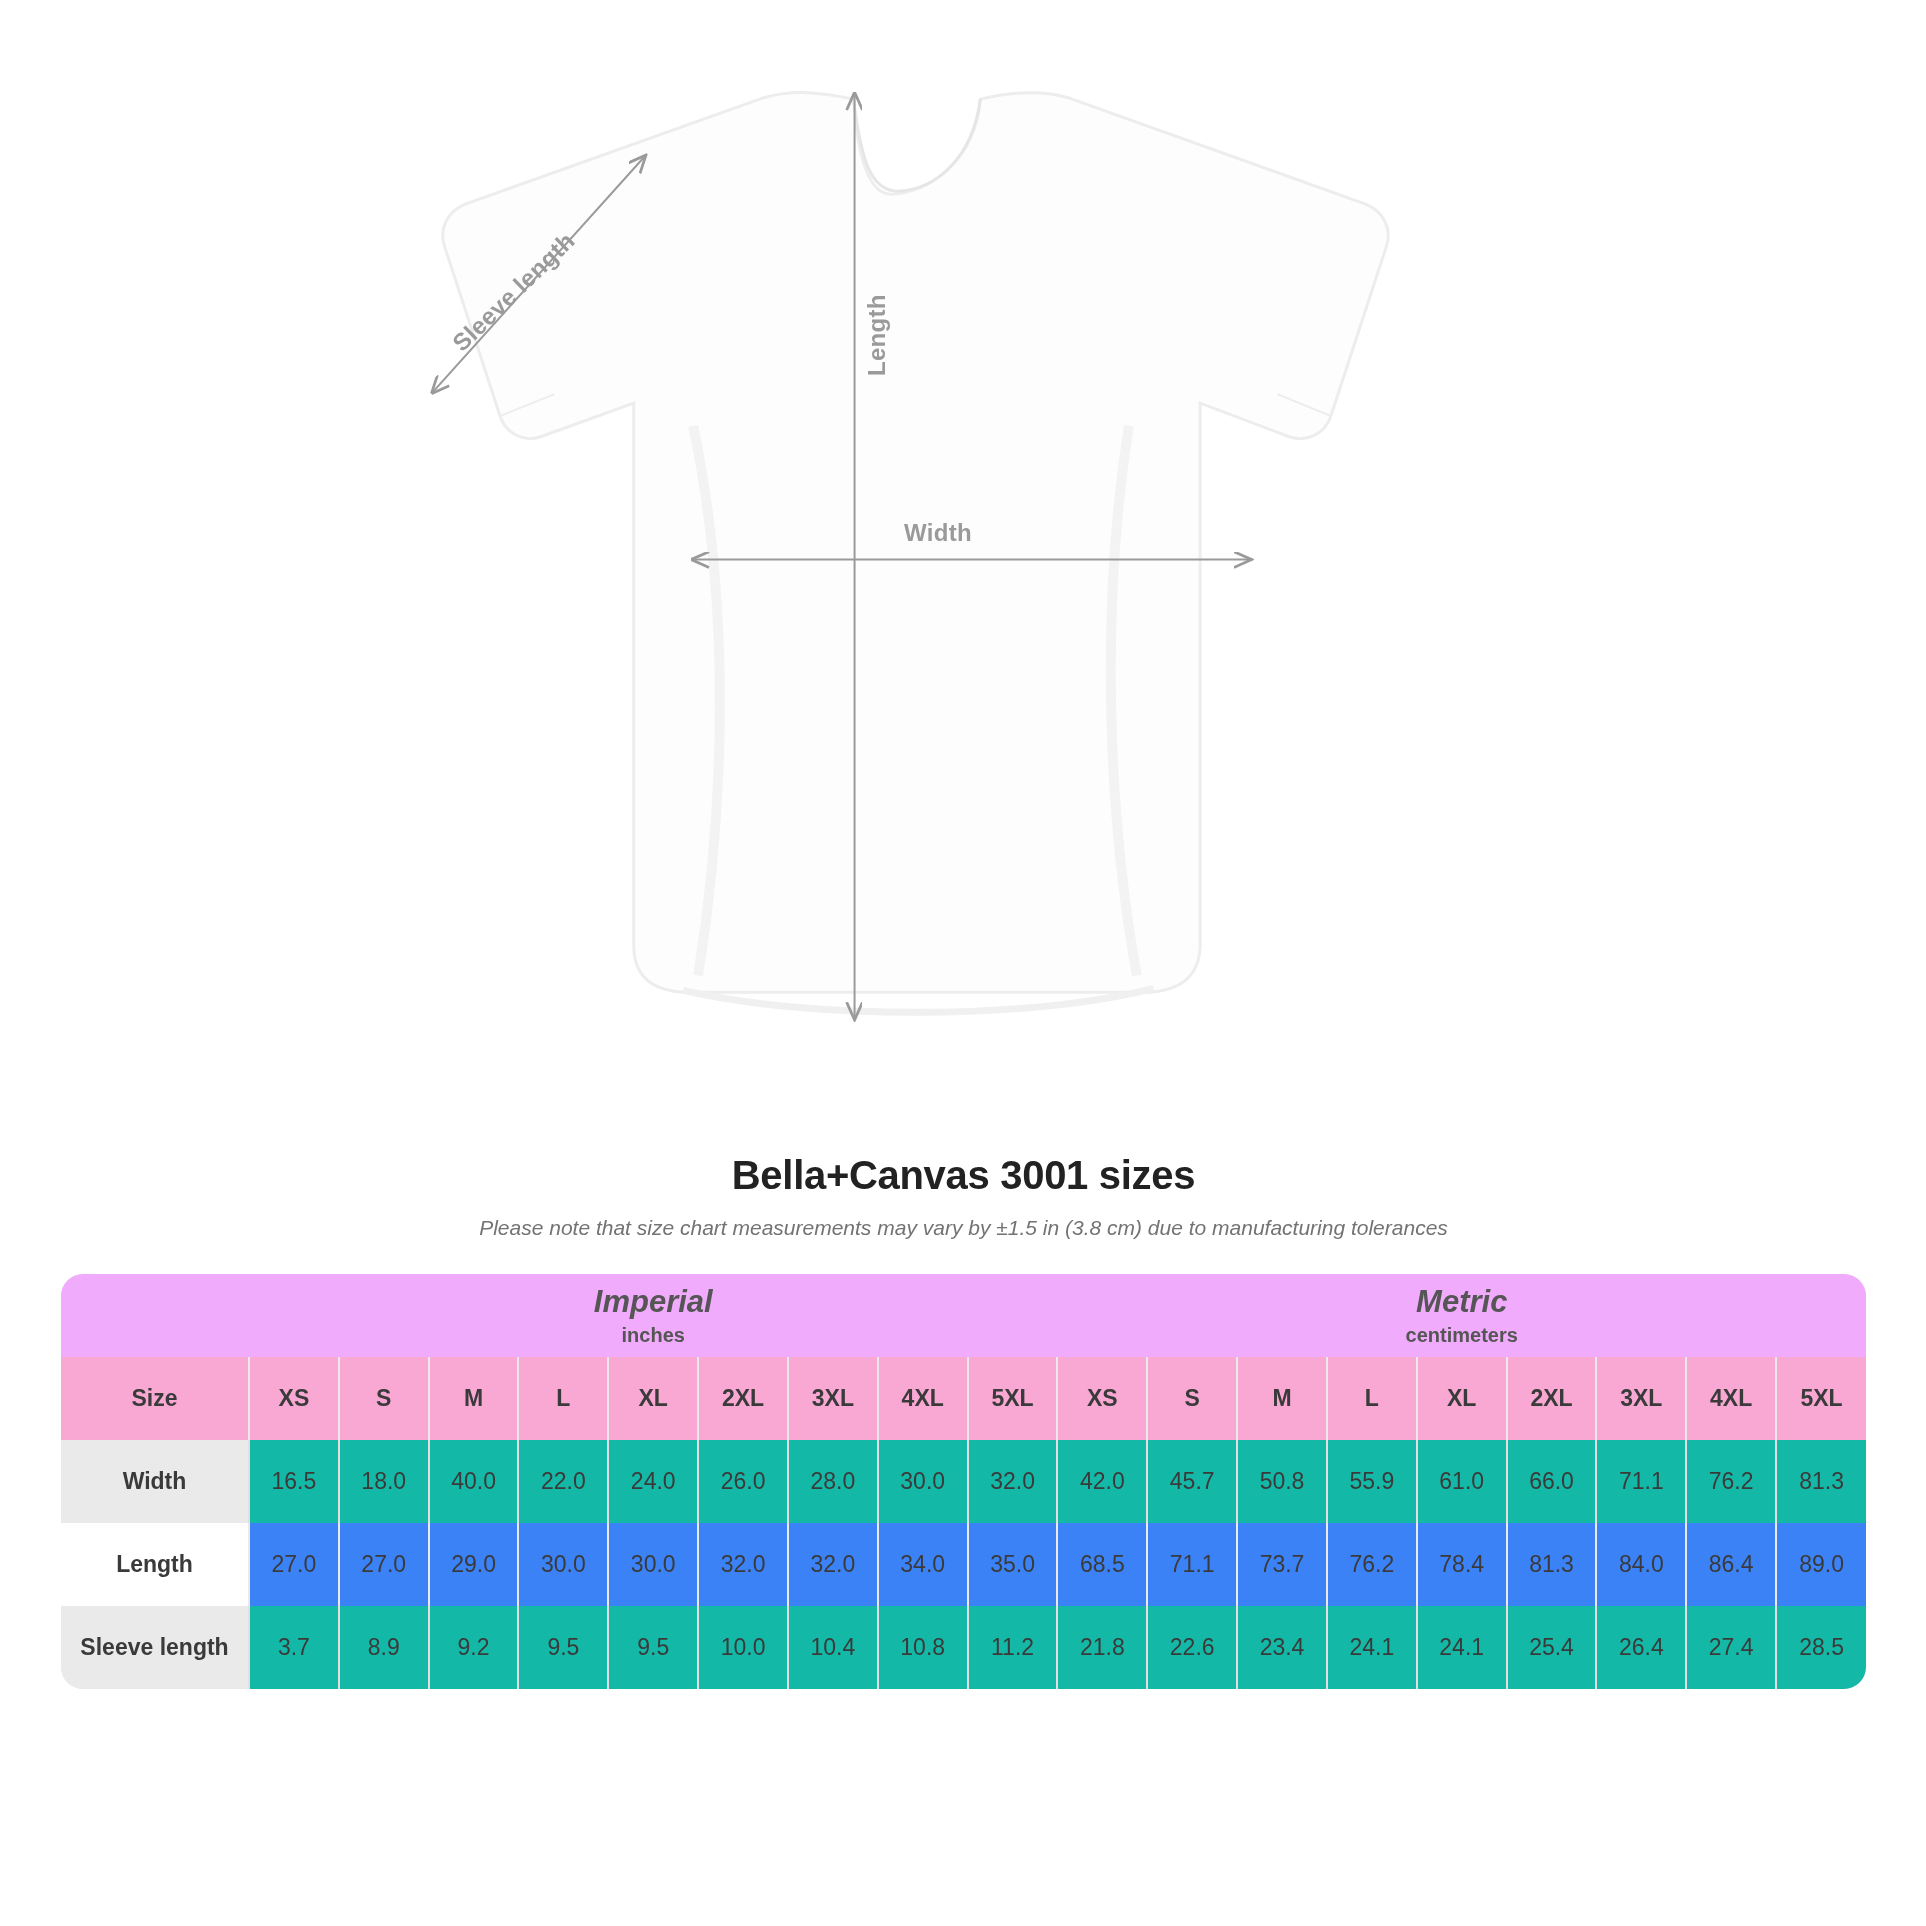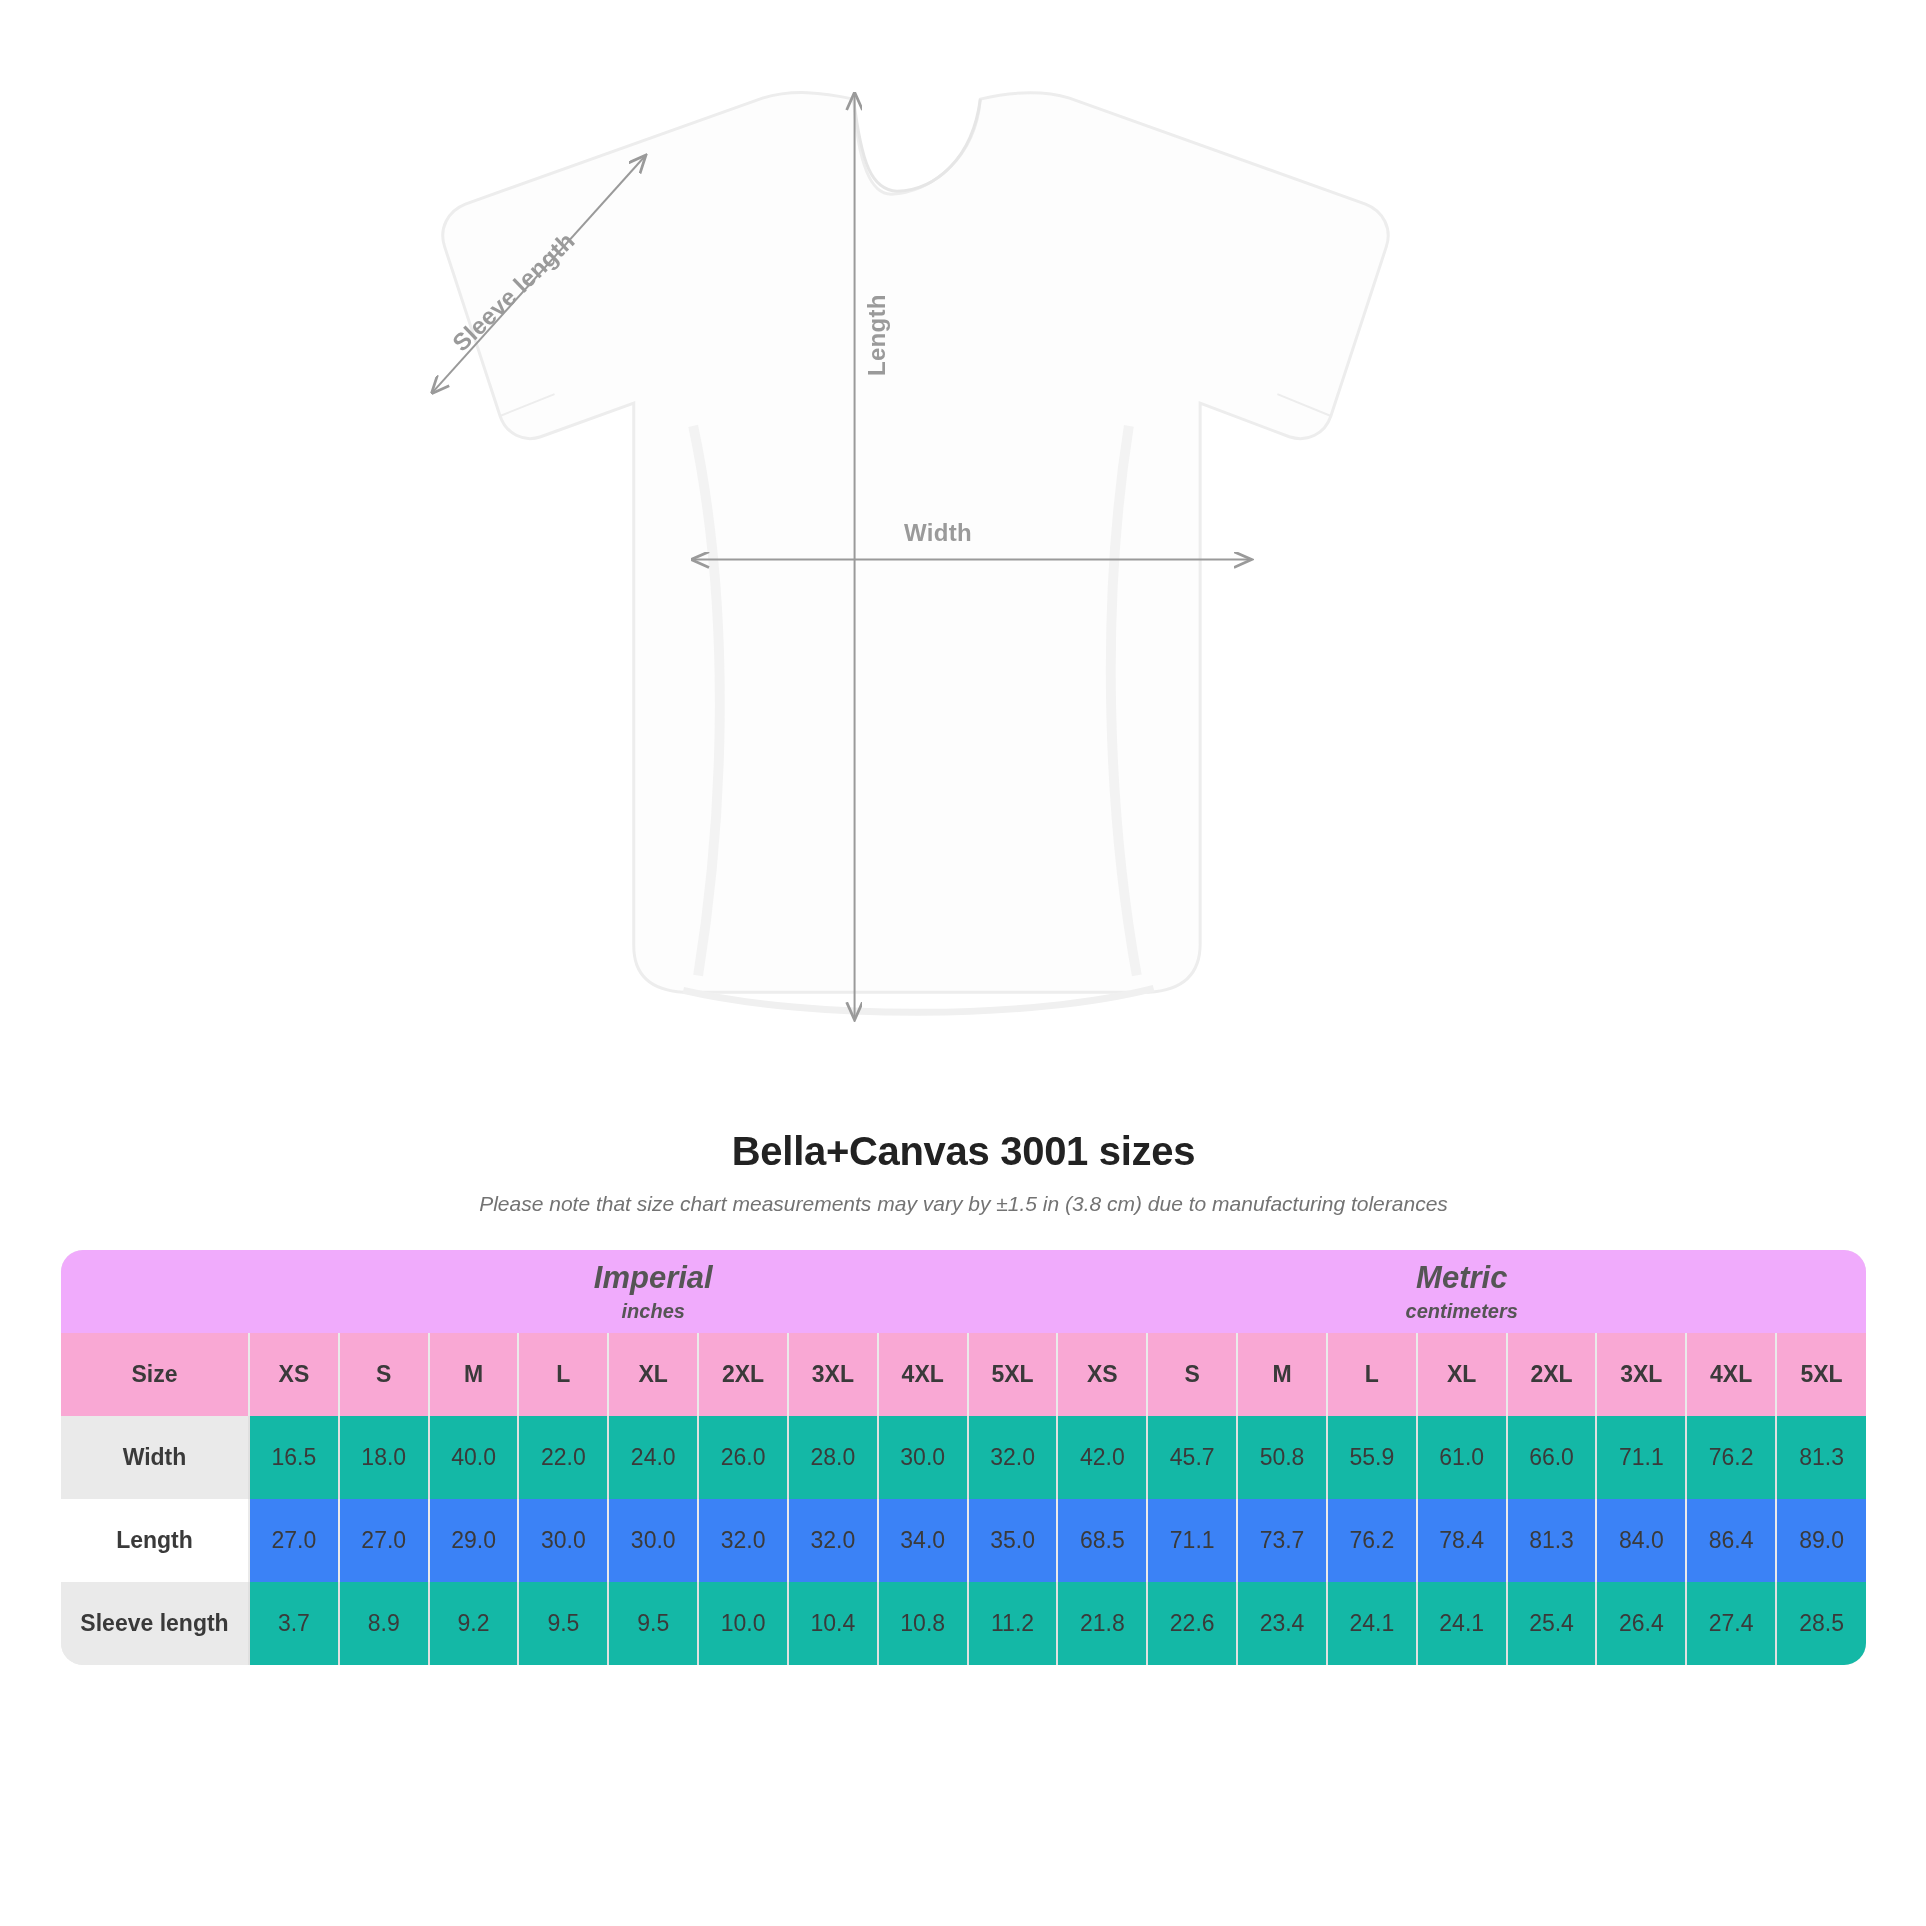--- a/index.html
+++ b/index.html
@@ -43,20 +43,21 @@
   }
   .dim-label.sleeve-label {
     left: 447px; top: 337px;
     transform: rotate(-44deg);
     transform-origin: left top;
   }
 
   
   .title-block {
     text-align: center;
+    margin-top: 24px;
   }
   .chart-title {
     font-size: 40px;
     font-weight: bold;
     color: #222222;
     margin: 0;
     letter-spacing: -0.3px;
   }
   .chart-note {
     font-size: 21px;
@@ -95,21 +96,20 @@
     display: block;
     font-size: 31px;
     font-weight: bold;
     font-style: italic;
     color: #555555;
     line-height: 1.15;
   }
   .unit-sub {
     display: block;
     font-size: 20px;
-    font-style: italic;
     color: #555555;
     margin-top: 4px;
   }
   .head-row th {
     background: #f9a8d4;
     font-weight: bold;
     color: #4a4a4a;
     font-size: 24px;
     border-right: 2px solid #eaeaea;
   }

